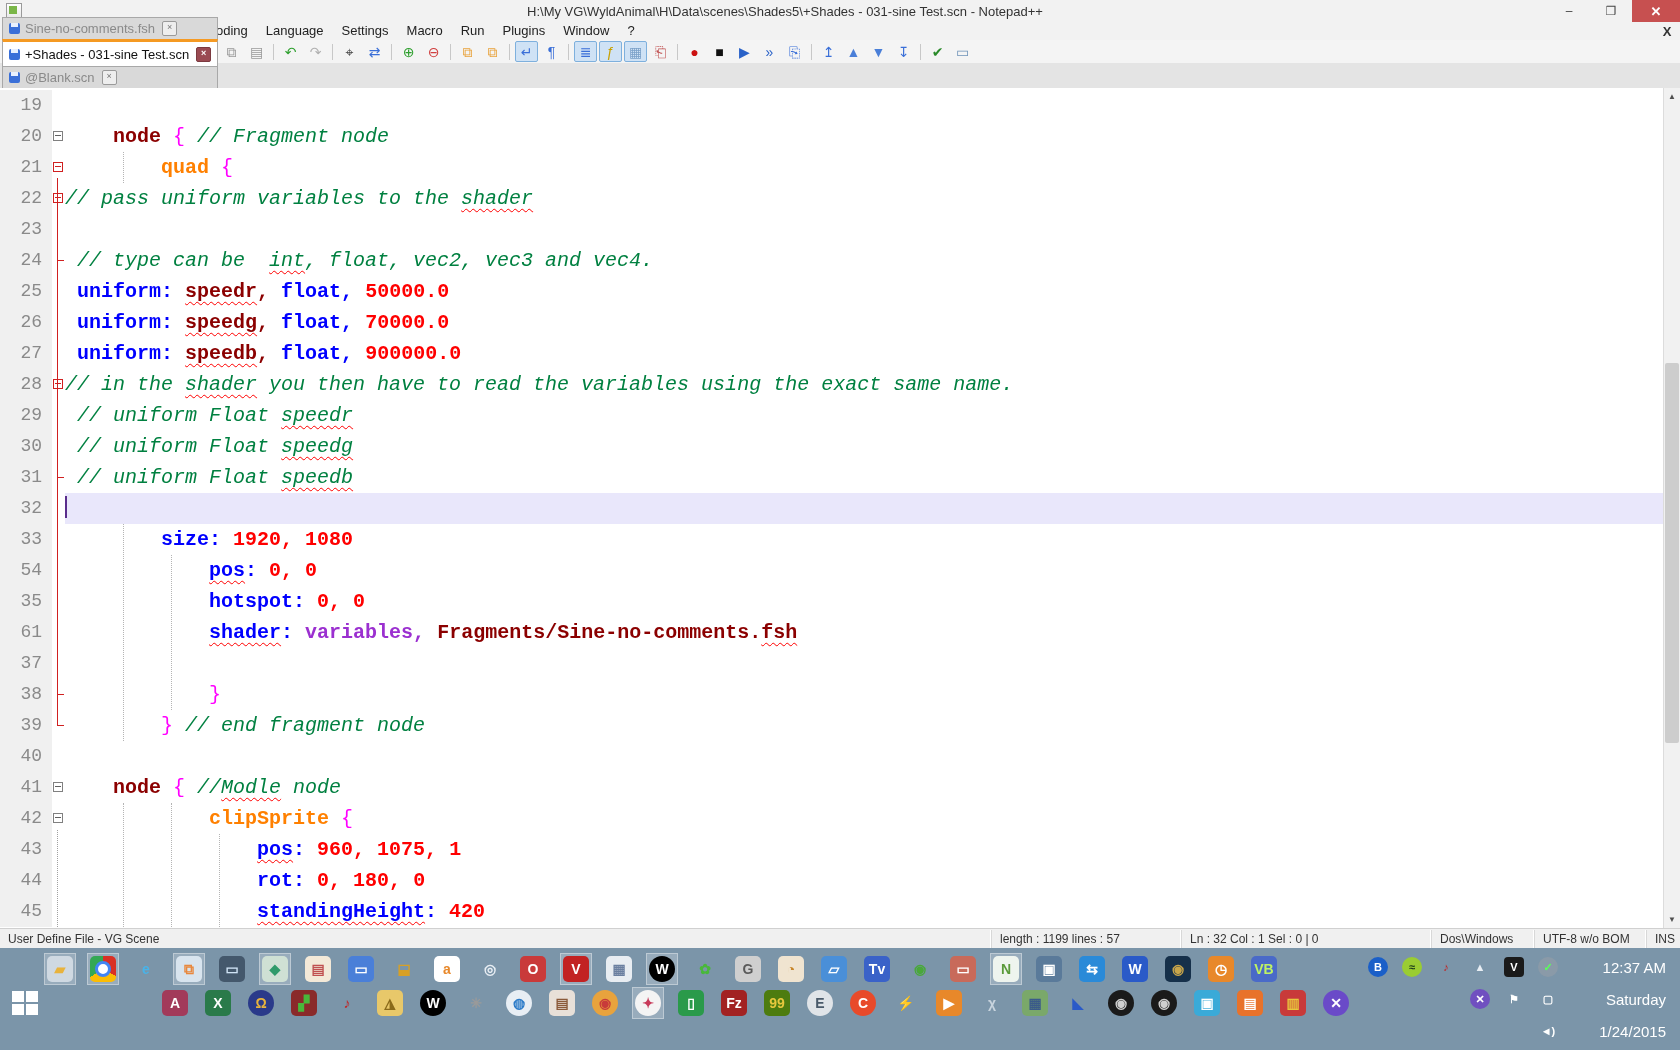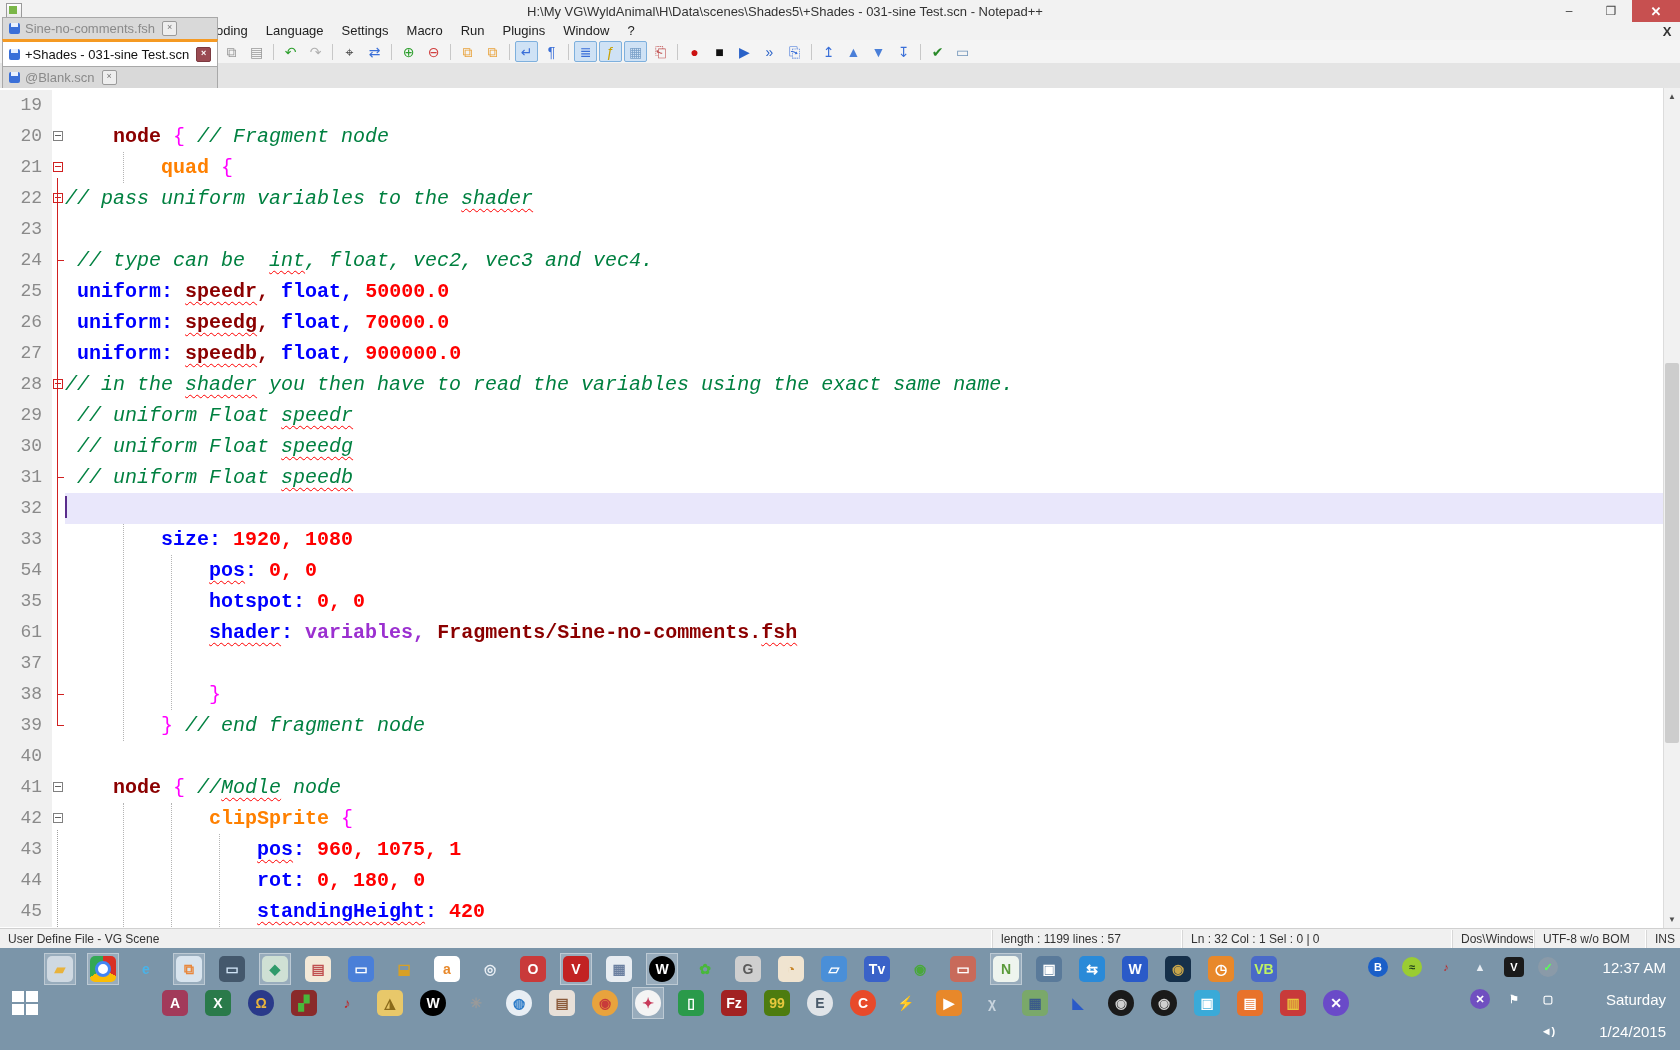--- a/index.html
+++ b/index.html
@@ -342,21 +342,21 @@
       <span class="sb-arrow" style="top:0">▲</span>
       <span class="sb-arrow" style="bottom:0">▼</span>
       <span class="sb-thumb" style="top:275px;height:380px"></span>
     </div>
   </div>
 
   <div id="statusbar">
       <span class="st">User Define File - VG Scene</span>
       <span class="st" style="width: 190px;">length : 1199    lines : 57</span>
       <span class="st" style="width: 250px;">Ln : 32    Col : 1    Sel : 0 | 0</span>
-      <span class="st" style="width: 82px; margin-left: 20px;">Dos\Windows</span>
+      <span class="st" style="width: 103px;">Dos\Windows</span>
       <span class="st" style="width: 112px;">UTF-8 w/o BOM</span>
       <span class="st" style="width: 34px;">INS</span>
     </div>
 
   <div id="taskbar">
     <span id="start-btn">
       <span></span>
         <span></span>
         <span></span>
         <span></span>

